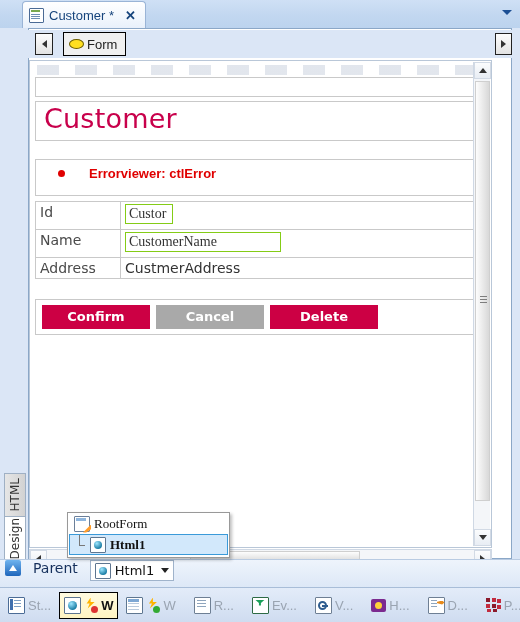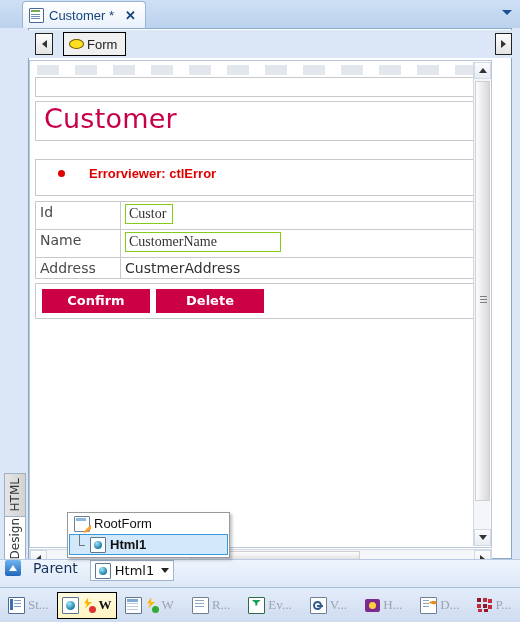--- a/index.html
+++ b/index.html
@@ -128,21 +128,21 @@
     font-family:Liberation Serif, serif;white-space:nowrap;overflow:hidden;
   }
   .tb.small{width:48px;}
   .tb.med{width:156px;}
   .ta{
     min-height:196px;font-size:14px;color:#333;padding:1px 2px;
     font-family:"DejaVu Sans",sans-serif;
   }
 
   
-  .btn-box{margin-top:4px;padding:5px 6px;}
+  .btn-box{margin-top:20px;padding:5px 6px;}
   .btn-row{display:flex;gap:6px;}
   .fbtn{
     height:24px;min-width:108px;display:flex;align-items:center;justify-content:center;
     color:#fff;font-weight:bold;font-size:13px;font-family:"DejaVu Sans",sans-serif;
     border:0;box-sizing:border-box;
   }
 
   
   #vscroll{
     position:absolute;right:1px;top:1px;width:17px;bottom:1px;
@@ -195,21 +195,21 @@
   .vtab.unsel{background:#ffffff;border-top:none;}
 
   
   #tree-popup{
     position:absolute;left:67px;top:512px;width:163px;height:46px;
     background:#fff;border:1px solid #999;box-shadow:2px 2px 3px rgba(0,0,0,.25);
     box-sizing:border-box;z-index:30;
   }
   .tnode{height:21px;display:flex;align-items:center;gap:4px;padding-left:6px;box-sizing:border-box;}
   .tnode.sel{background:#d2e8fb;border:1px solid #3a9ad9;box-sizing:border-box;margin:0 1px;}
-  .tnode .tlabel{font-size:13px;color:#111;font-family:Liberation Sans, sans-serif;}
+  .tnode .tlabel{font-size:13px;color:#111;font-family:Liberation Serif, serif;}
   .tnode.sel .tlabel{font-weight:bold;}
   .ico-rootform{
     width:14px;height:14px;flex:none;position:relative;border:1px solid #6b7f99;background:#fff;border-radius:1px;
   }
   .ico-rootform:before{content:"";position:absolute;left:1px;top:1px;width:10px;height:3px;background:#8fb6de;}
   .ico-rootform:after{
     content:"";position:absolute;right:-2px;bottom:-2px;width:8px;height:8px;
     background:#ff9c2a;clip-path:polygon(100% 0,100% 60%,40% 100%,0 100%);
   }
   .elbow{width:10px;height:14px;flex:none;position:relative;}
@@ -256,21 +256,21 @@
     border-top:1px solid #a8bdd8;box-sizing:border-box;
     display:flex;align-items:center;
   }
   .tbitem{
     display:flex;align-items:center;gap:3px;height:27px;padding:0 4px;
     box-sizing:border-box;margin-left:4px;
   }
   .tbitem.active{
     border:1px solid #000;background:linear-gradient(to bottom,#fffbe0,#fff4c2);
   }
-  .tbitem .tlab{font-size:13px;color:#9aa4b1;font-family:Liberation Serif, serif;text-align:right;}
+  .tbitem .tlab{font-size:13px;color:#9aa4b1;font-family:Liberation Sans, sans-serif;text-align:right;}
   .tbitem.active .tlab{color:#111;font-weight:bold;}
   .tsep{width:1px;height:20px;background:#9fb2c9;margin:0 3px;}
   .ic{width:15px;height:15px;flex:none;position:relative;}
   .ic-doc{border:1px solid #4c6c96;background:#fff;border-radius:1px;}
   .ic-doc:before{content:"";position:absolute;left:1px;top:1px;width:3px;height:11px;background:#3f6fae;}
   .ic-doc:after{content:"";position:absolute;left:5px;top:2px;width:7px;height:9px;
     background:repeating-linear-gradient(to bottom,#7fa0c6 0 1px,#fff 1px 3px);}
   .ic-globe{border:1px solid #5e7690;background:#fff;border-radius:1px;display:flex;align-items:center;justify-content:center;}
   .ic-globe i{width:9px;height:9px;border-radius:50%;background:radial-gradient(circle at 35% 30%,#9fe7ff,#1d7fa6 70%);}
   .ic-win{border:1px solid #5e7690;background:#fff;border-radius:1px;}
@@ -376,20 +376,21 @@
           <tr>
             <td class="lbl">Address</td>
             <td class="val ta">CustmerAddress</td>
           </tr>
         </tbody>
           </table>
 
         <div class="box btn-box">
           <div class="btn-row">
             <div class="fbtn" style="background:#cc0044;">Confirm</div>
+            <div class="fbtn" style="background:#a9a9a9;">Cancel</div>
             <div class="fbtn" style="background:#cc0044;">Delete</div>
           </div>
         </div>
       </div>
 
       <div id="vscroll">
         <div class="sb-btn sb-up">
             <i></i>
           </div>
         <div id="vthumb">

